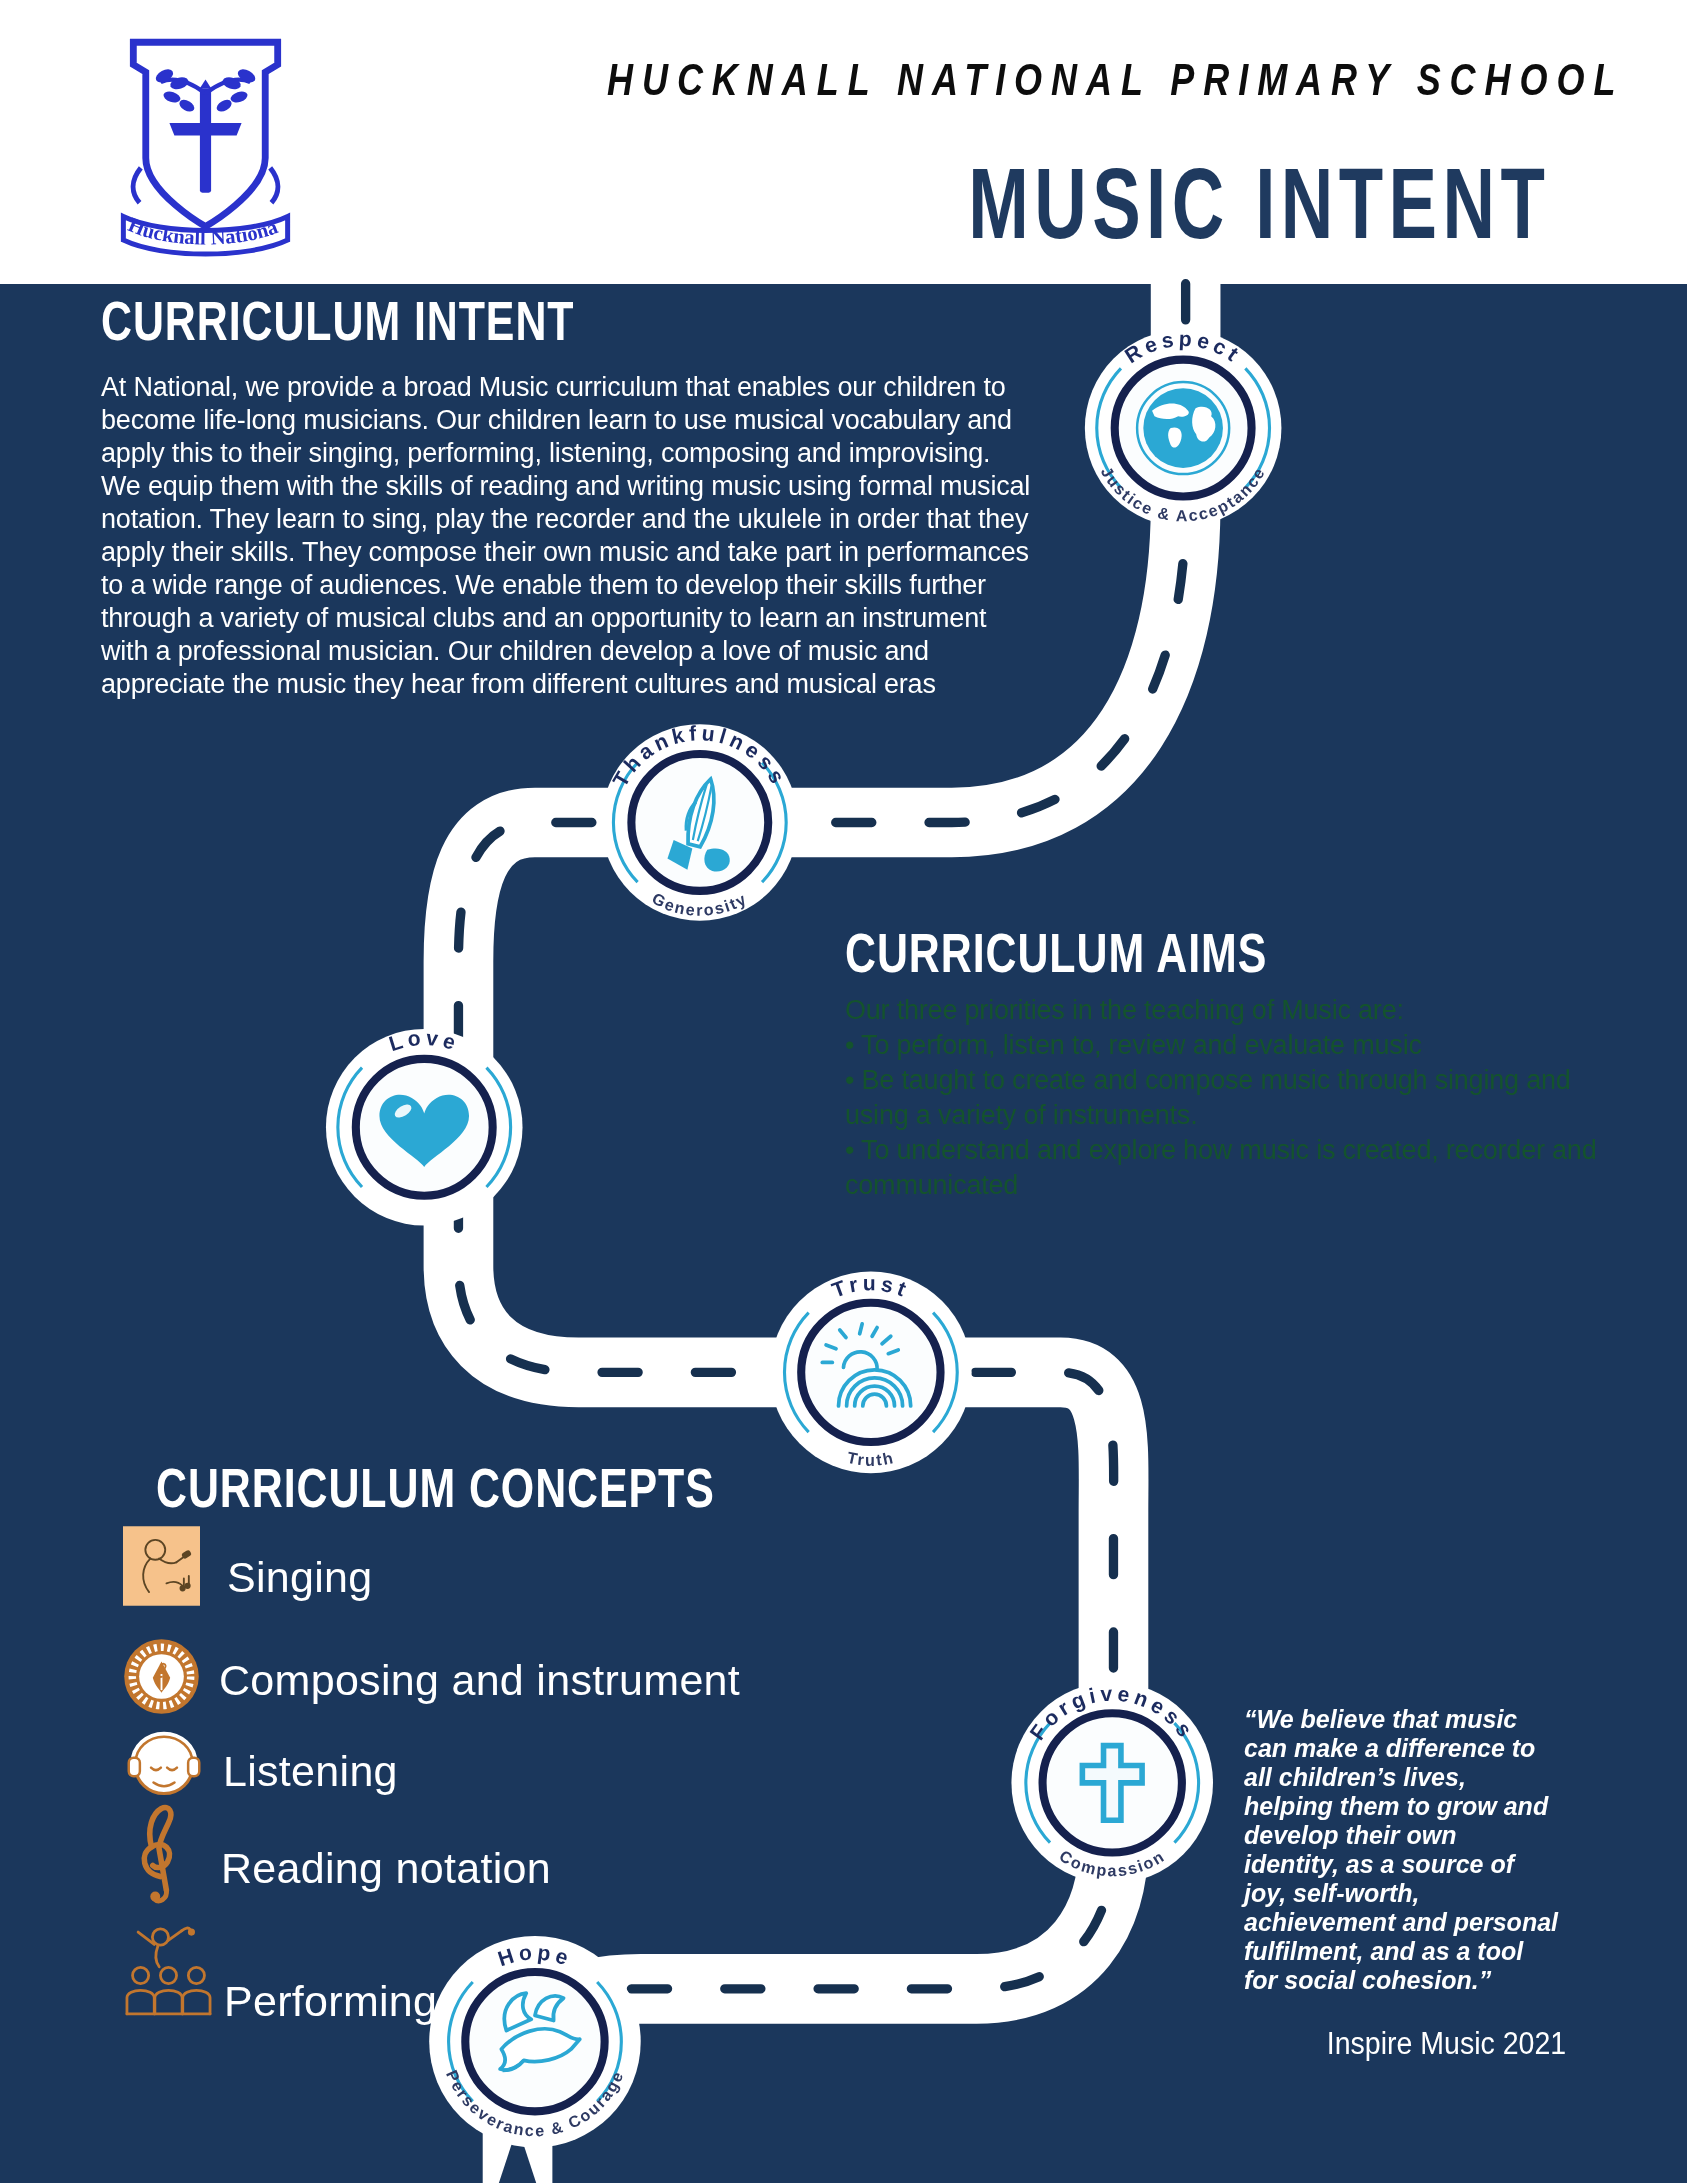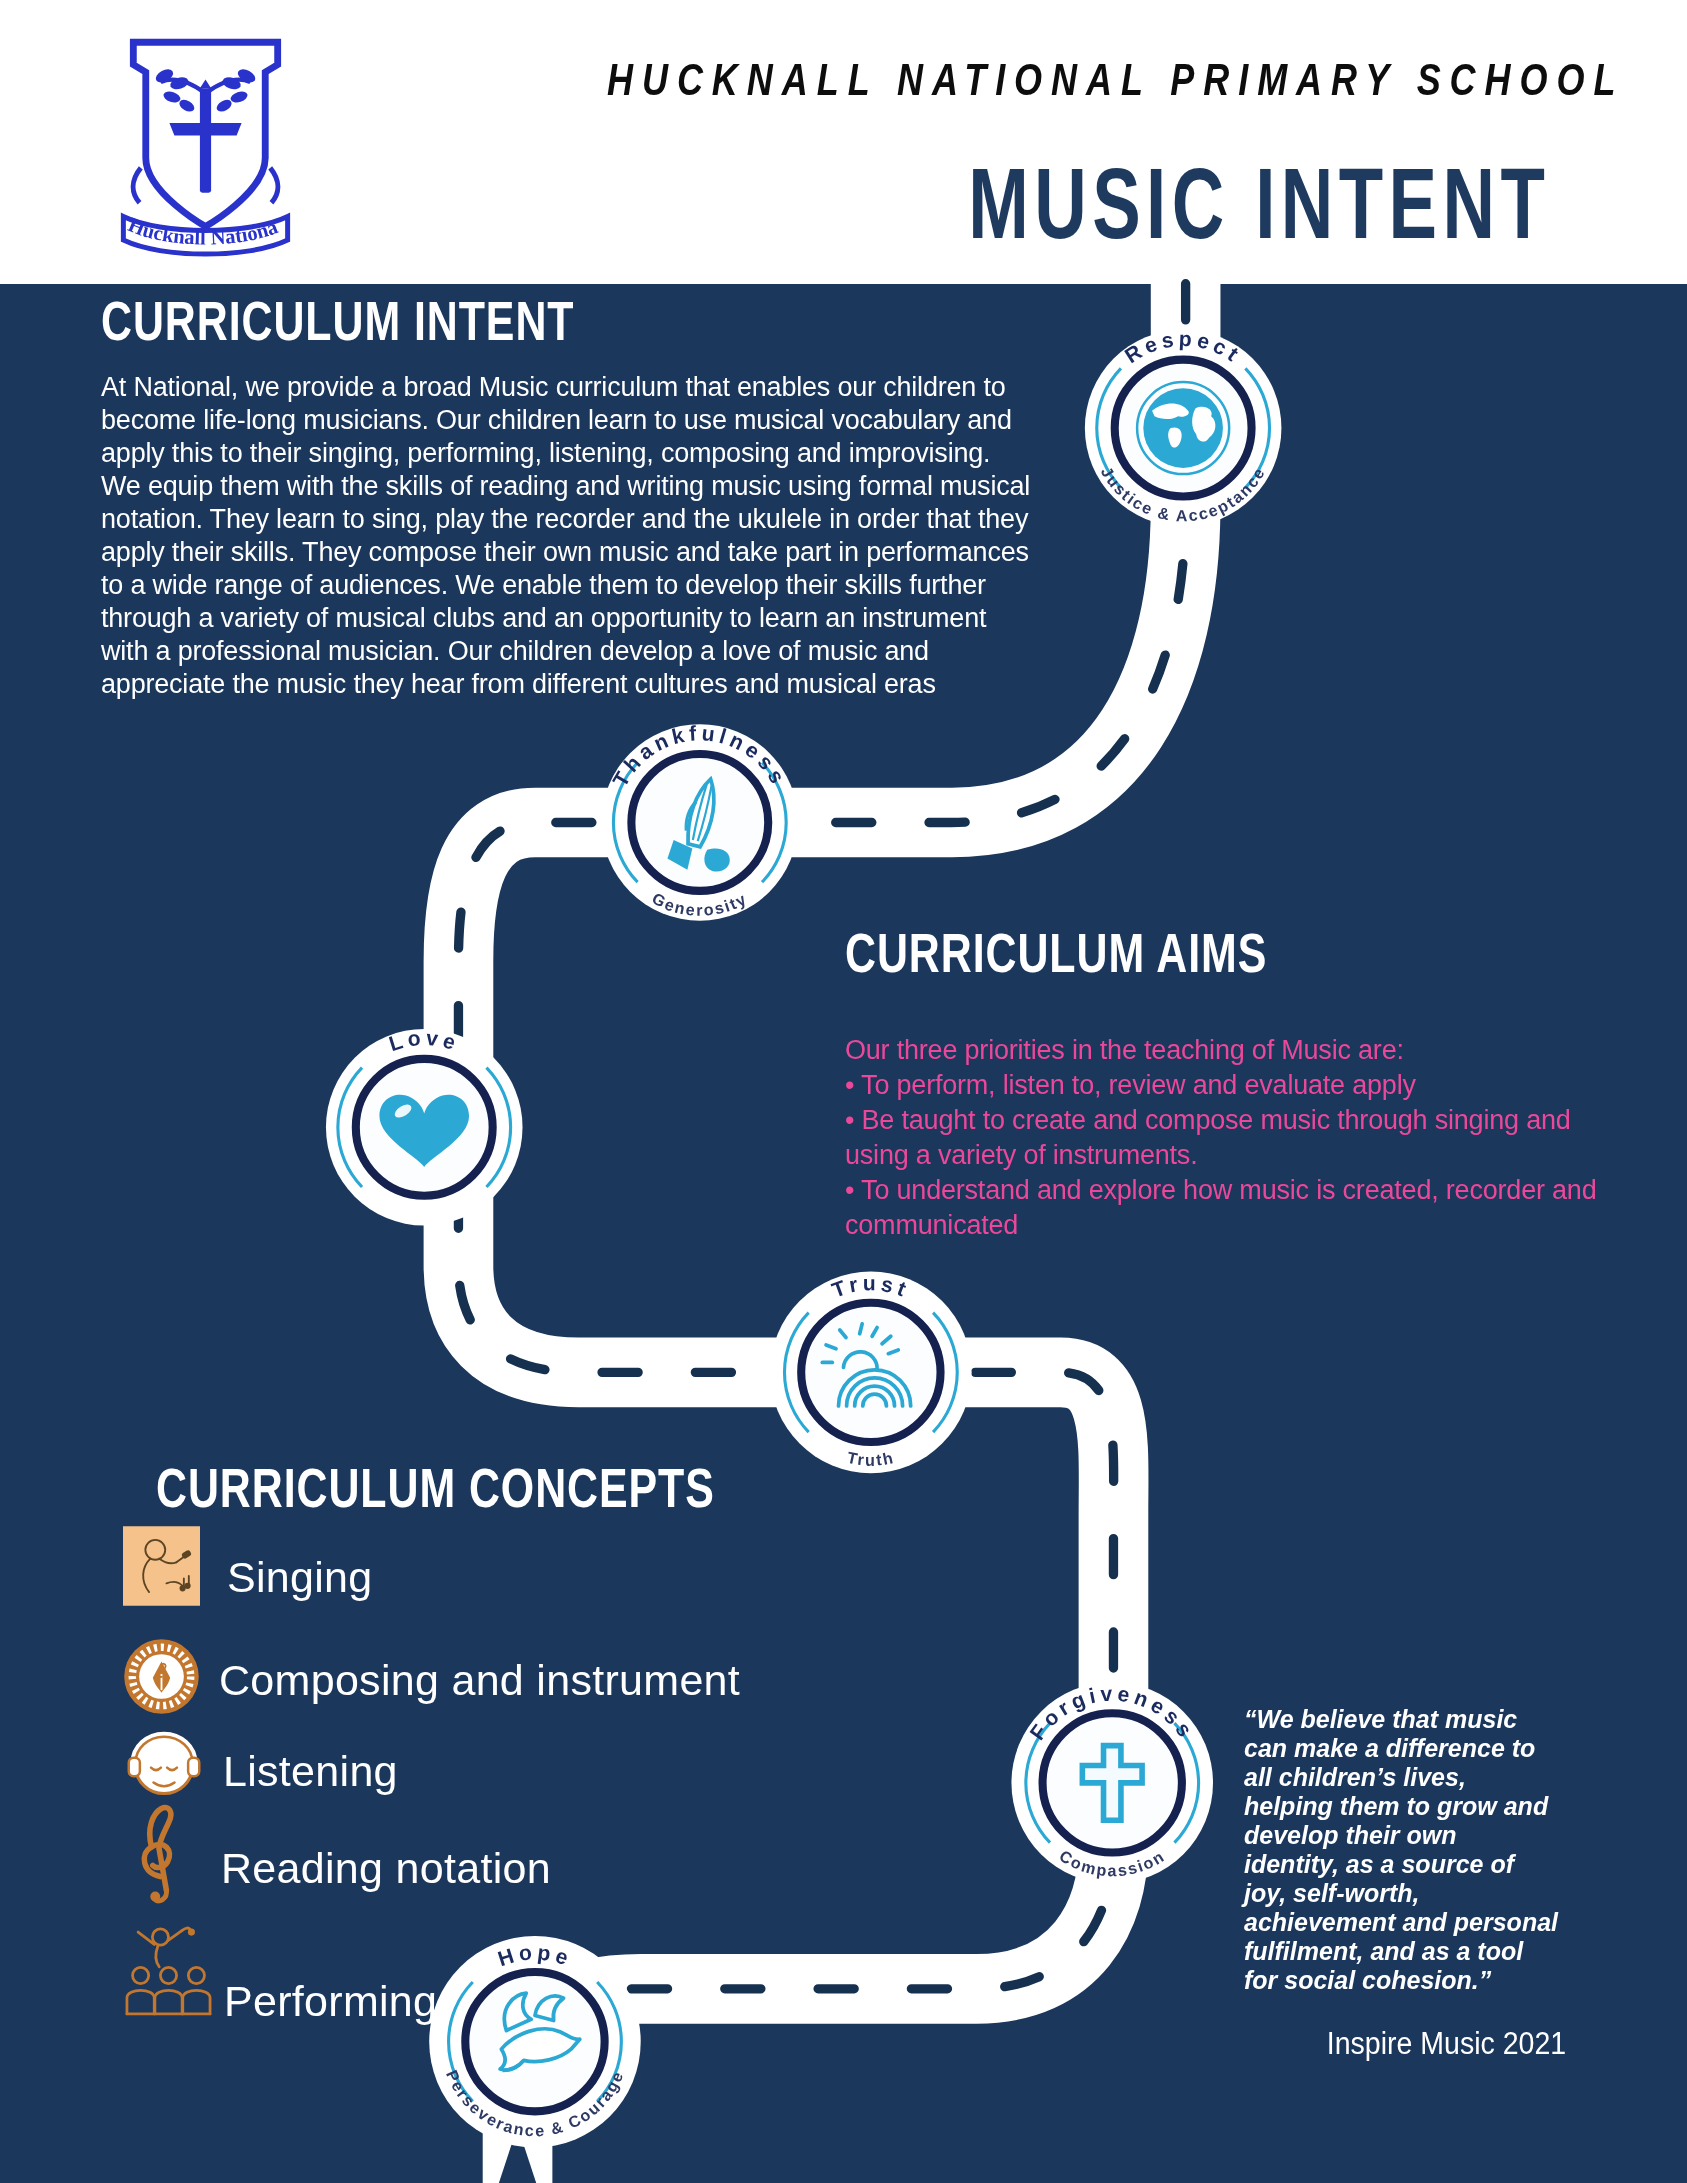--- a/index.html
+++ b/index.html
@@ -18,21 +18,21 @@
   
   .sec-h{position:absolute;font-size:55px;font-weight:700;color:#ffffff;letter-spacing:1.2px;
          white-space:nowrap;transform:scaleX(.78);transform-origin:left top;line-height:1;}
   .h-intent{left:101px;top:294px;}
   .h-aims{left:845px;top:926px;}
   .h-concepts{left:156px;top:1461px;}
 
   .intent-body{position:absolute;left:101px;top:371px;width:936px;font-size:27px;line-height:33px;
                color:#ffffff;letter-spacing:-0.2px;}
   .aims-body{position:absolute;left:845px;top:993px;width:756px;font-size:27px;line-height:35px;
-             color:#ec4899;letter-spacing:-0.2px;margin-top:40px;}
+             color:#14532d;letter-spacing:-0.2px;}
   .aims-b::before{content:"• ";}
 
   
   .c-label{position:absolute;font-size:43px;color:#ffffff;white-space:nowrap;letter-spacing:0.3px;}
   .c-icon{position:absolute;}
 
   
   .quote{position:absolute;left:1244px;top:1705px;width:314px;font-size:25px;line-height:29px;
          font-style:italic;font-weight:700;color:#ffffff;}
   .credit{position:absolute;right:121px;top:2026px;font-size:31px;color:#ffffff;white-space:nowrap;
@@ -199,21 +199,21 @@
 
   <div class="school-name">HUCKNALL NATIONAL PRIMARY SCHOOL</div>
   <div class="page-title">MUSIC INTENT</div>
 
   <h2 class="sec-h h-intent" style="margin:0;">CURRICULUM INTENT</h2>
   <p class="intent-body" style="margin:0;">At National, we provide a broad Music curriculum that enables our children to become life-long musicians. Our children learn to use musical vocabulary and apply this to their singing, performing, listening, composing and improvising. We equip them with the skills of reading and writing music using formal musical notation. They learn to sing, play the recorder and the ukulele in order that they apply their skills. They compose their own music and take part in performances to a wide range of audiences. We enable them to develop their skills further through a variety of musical clubs and an opportunity to learn an instrument with a professional musician. Our children develop a love of music and appreciate the music they hear from different cultures and musical eras</p>
 
   <h2 class="sec-h h-aims" style="margin:0;">CURRICULUM AIMS</h2>
   <div class="aims-body">
     <div>Our three priorities in the teaching of Music are:</div>
-    <div class="aims-b">To perform, listen to, review and evaluate apply</div>
+    <div class="aims-b">To perform, listen to, review and evaluate music</div>
     <div class="aims-b">Be taught to create and compose music through singing and using a variety of instruments.</div>
     <div class="aims-b">To understand and explore how music is created, recorder and communicated</div>
   </div>
 
   <h2 class="sec-h h-concepts" style="margin:0;">CURRICULUM CONCEPTS</h2>
 
   <svg class="c-icon" style="left:123px;top:1526px;" width="77" height="80" viewBox="0 0 124 128">
     <rect x="0" y="0" width="124" height="128" fill="#F6C28B"></rect>
     <g fill="none" stroke="#5C4524" stroke-width="3" stroke-linecap="round">
       <circle cx="52" cy="38" r="16"></circle>

